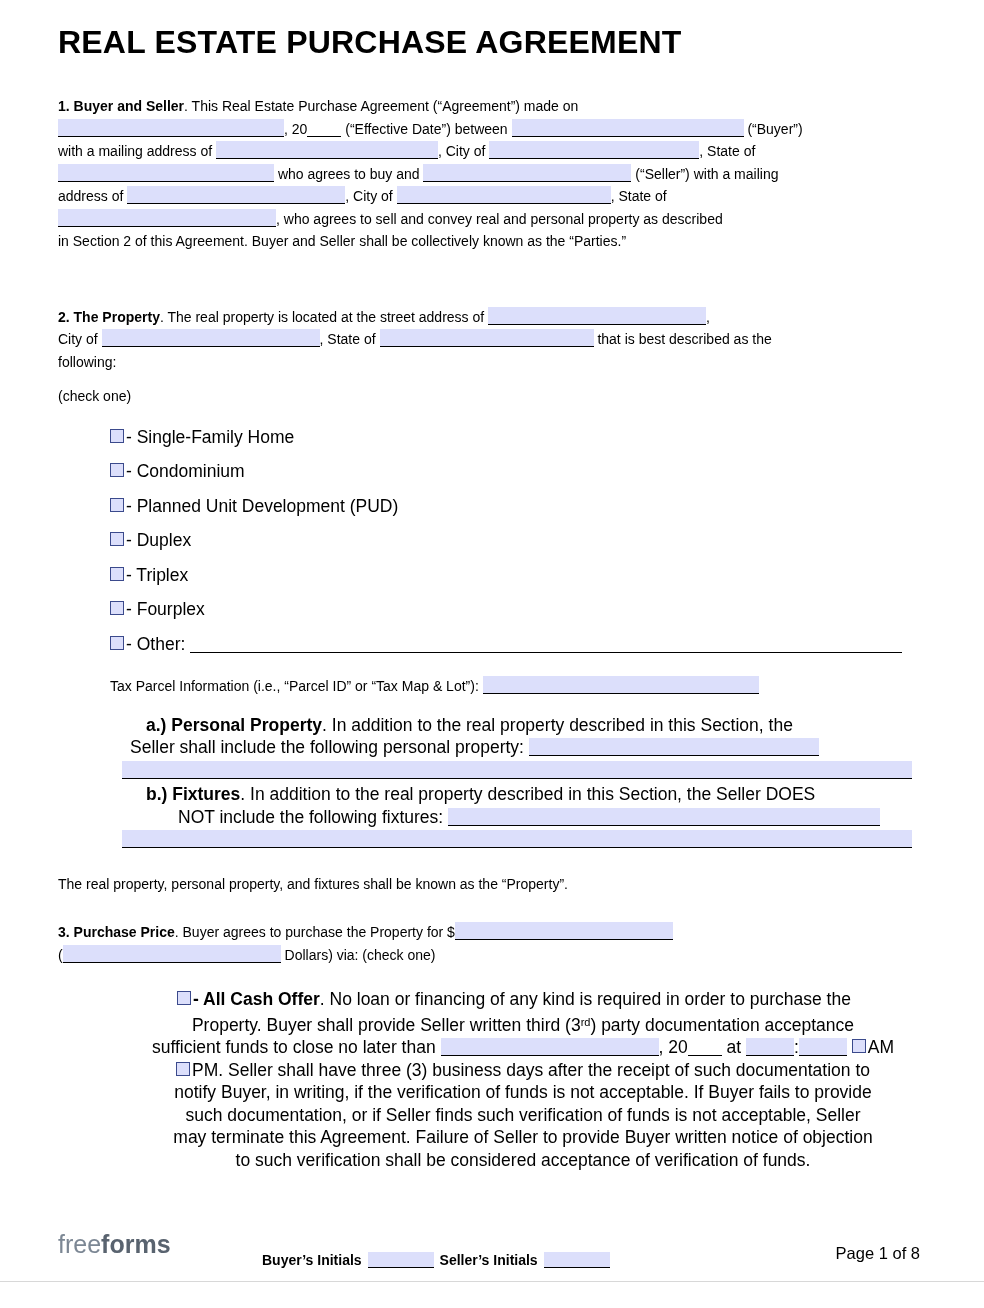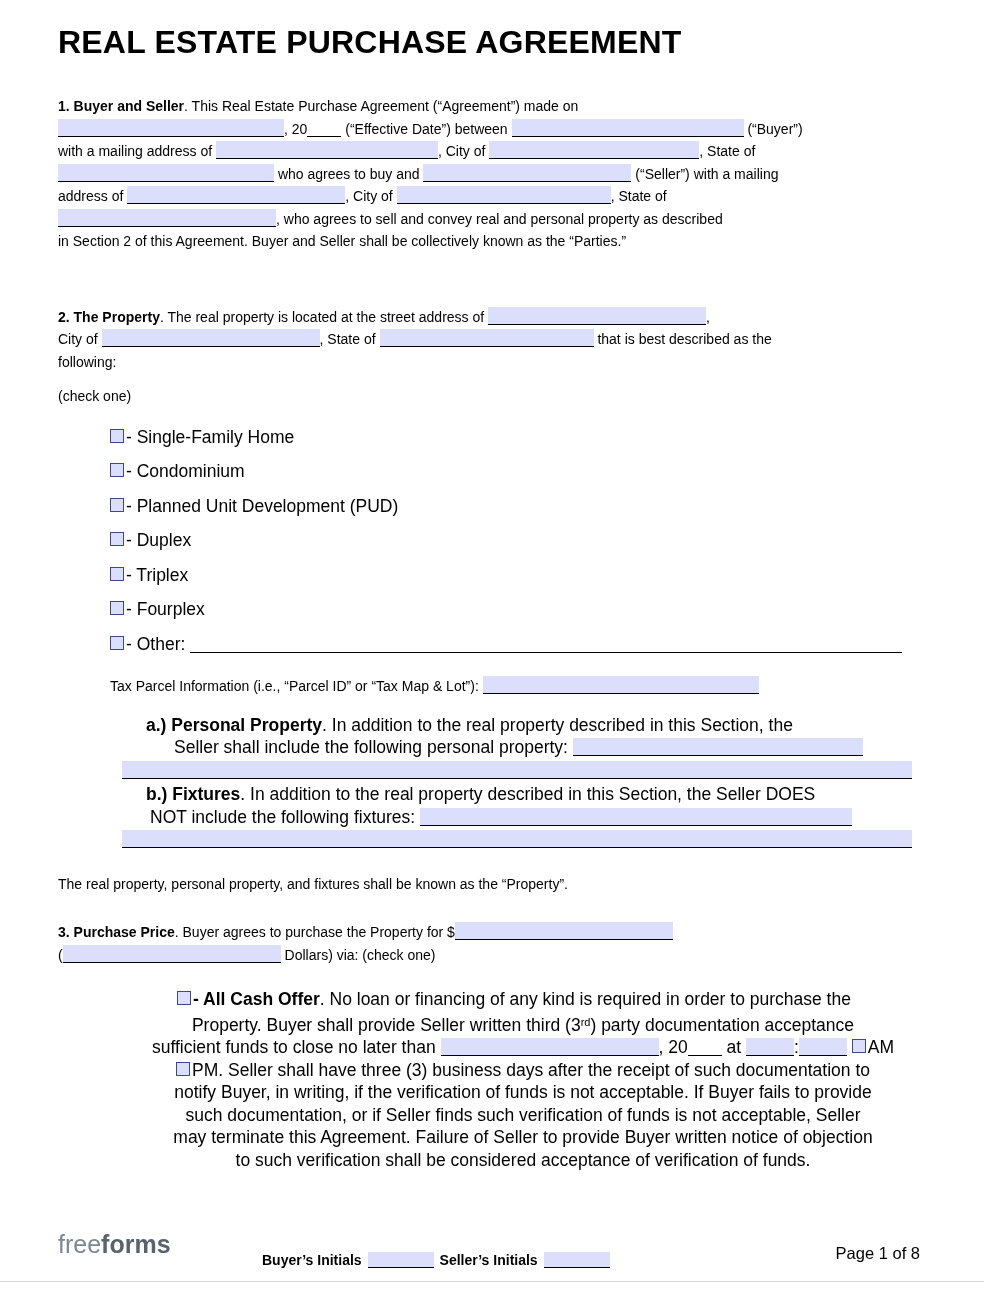--- a/index.html
+++ b/index.html
@@ -215,34 +215,34 @@
       <p class="para" style="margin-left:52px">
         <span>Tax Parcel Information (i.e., “Parcel ID” or “Tax Map &amp; Lot”):</span>
         <span class="blank" style="width:276px"></span>
       </p>
 
       <div style="height:16px"></div>
 
       <div class="indent-a hang" style="margin-left:88px">
         <span class="bold">a.) Personal Property</span><span>. In addition to the real property described in this Section, the</span>
       </div>
-      <div class="indent-a" style="margin-left:116px">
+      <div class="indent-a" style="margin-left:72px">
         <span>Seller shall include the following personal property:</span>
         <span class="blank" style="width:290px"></span>
       </div>
       <div class="indent-a" style="margin-left:64px">
         <span class="blank" style="width:790px"></span>
       </div>
 
       <div style="height:2px"></div>
 
       <div class="indent-a hang" style="margin-left:88px">
         <span class="bold">b.) Fixtures</span><span>. In addition to the real property described in this Section, the Seller DOES</span>
       </div>
-      <div class="indent-a" style="margin-left:92px">
+      <div class="indent-a" style="margin-left:120px">
         <span>NOT include the following fixtures:</span>
         <span class="blank" style="width:432px"></span>
       </div>
       <div class="indent-a" style="margin-left:64px">
         <span class="blank" style="width:790px"></span>
       </div>
 
       <div style="height:22px"></div>
 
       <p class="para">The real property, personal property, and fixtures shall be known as the “Property”.</p>

